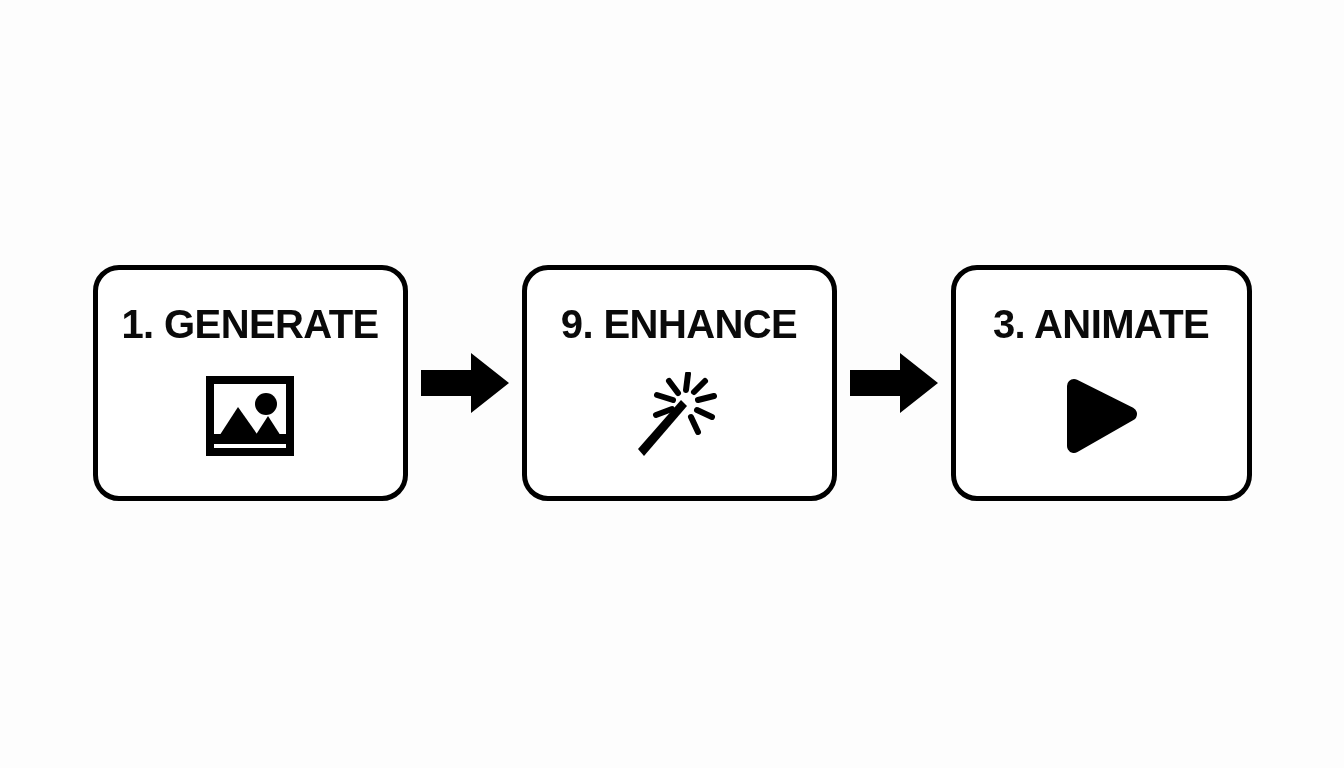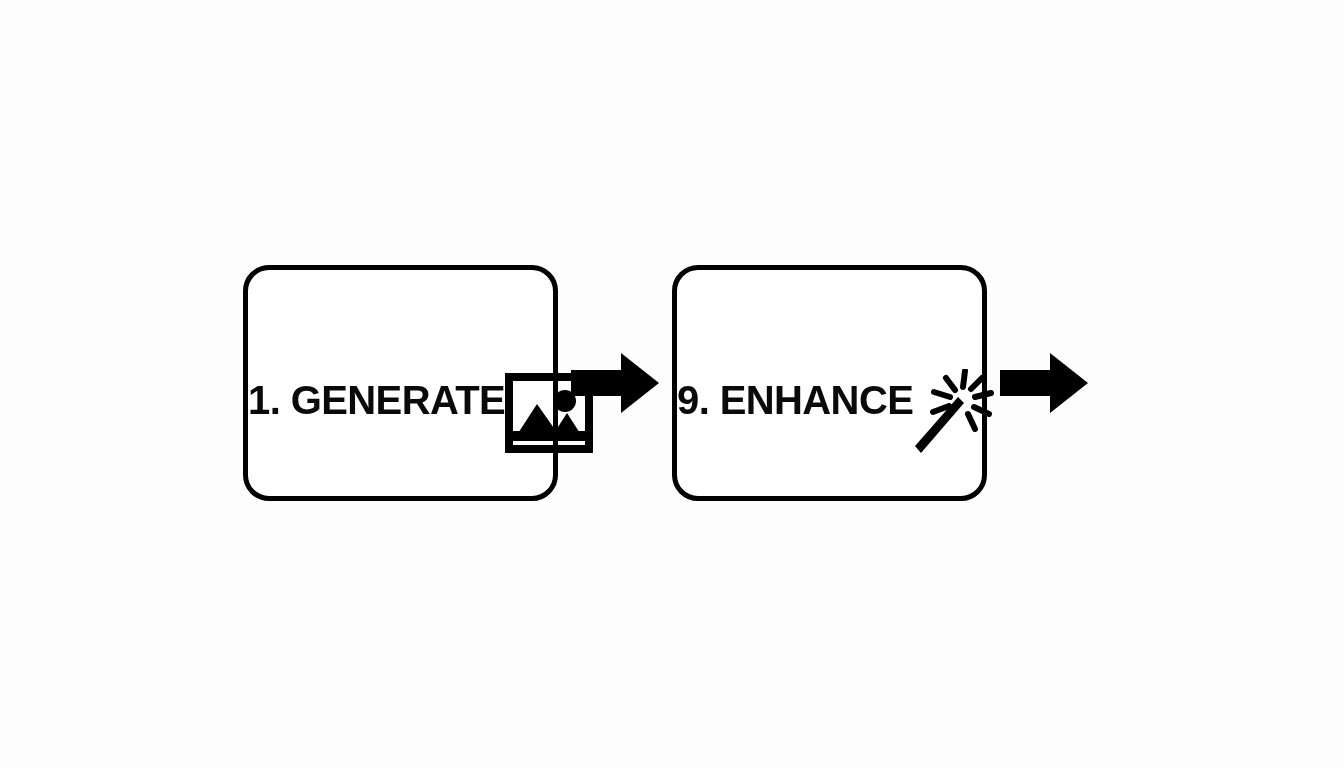--- a/index.html
+++ b/index.html
@@ -36,21 +36,21 @@
 
   
   .step-card {
     box-sizing: border-box;
     width: 315px;
     height: 236px;
     border: 5px solid #000000;
     border-radius: 26px;
     background: #ffffff;
     display: flex;
-    flex-direction: row;
+    flex-direction: column;
     align-items: center;
     justify-content: flex-start;
     padding-top: 34px;
   }
   .step-card.narrow { width: 301px; }
 
   .step-label {
     font-family: "Liberation Sans", sans-serif;
     font-size: 40px;
     font-weight: 700;
@@ -138,15 +138,23 @@
     </div>
 
     <div class="connector">
       <span>
         <svg width="88" height="64" viewBox="0 0 88 64" aria-hidden="true">
           <path d="M0 19 L50 19 L50 2 L88 32 L50 62 L50 45 L0 45 Z" fill="#000000"></path>
         </svg>
       </span>
     </div>
 
+    <div class="step-card narrow">
+      <div class="step-label">3. ANIMATE</div>
+      <div class="step-icon">
+        <svg width="74" height="76" viewBox="0 0 74 76" aria-hidden="true">
+          <path d="M10 8 L66 36 L10 68 Z" fill="#000000" stroke="#000000" stroke-width="14" stroke-linejoin="round" stroke-linecap="round"></path>
+        </svg>
+      </div>
+    </div>
 
   </div>
 </div>
 
 </body></html>

